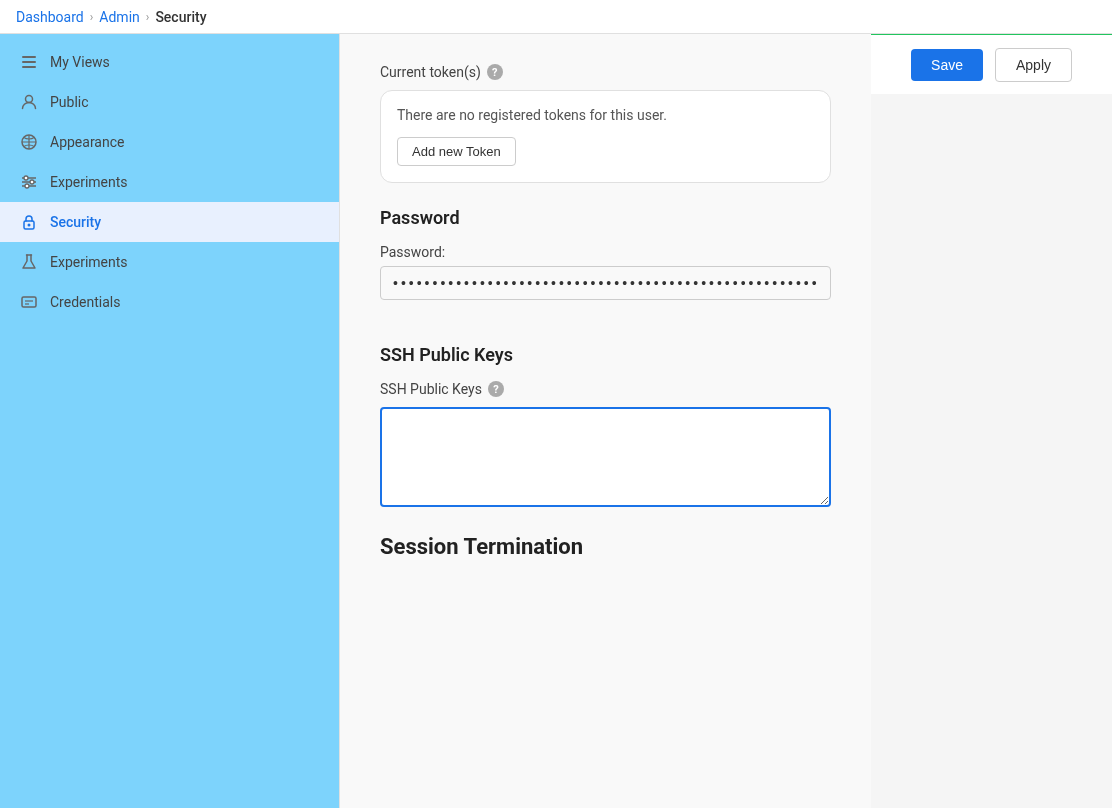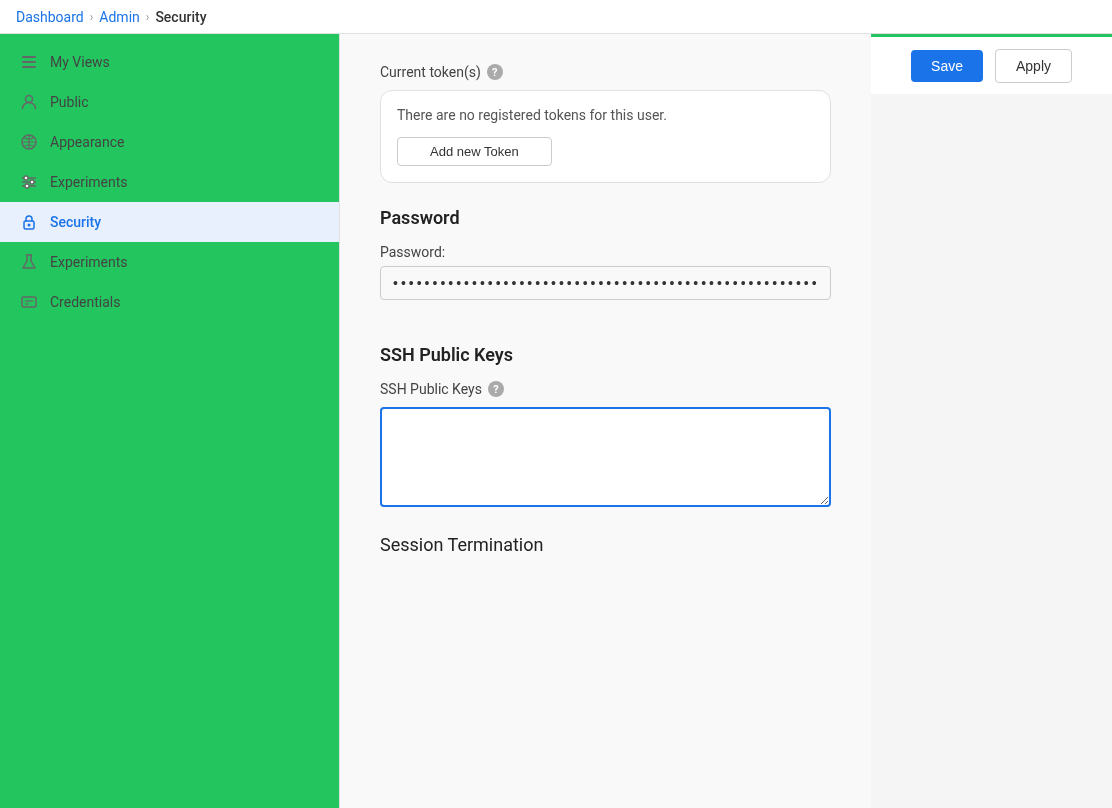--- a/index.html
+++ b/index.html
@@ -44,21 +44,21 @@
     
     .main-layout {
       display: flex;
       flex: 1;
       overflow: hidden;
     }
 
     
     .sidebar {
       width: 340px;
-      background: #22c55e;
+      background: #7dd3fc;
       border-right: 1px solid #e0e0e0;
       padding: 8px 0;
       flex-shrink: 0;
       overflow-y: auto;
     }
     .sidebar-item {
       display: flex;
       align-items: center;
       gap: 12px;
       padding: 11px 20px;
@@ -128,21 +128,21 @@
       background: #fff;
     }
     .token-empty-text {
       color: #555;
       font-size: 14px;
       margin-bottom: 14px;
     }
     .add-token-btn {
       border: 1px solid #ccc;
       background: #fff;
-      padding: 6px 32px;
+      padding: 6px 14px;
       border-radius: 4px;
       cursor: pointer;
       font-size: 13px;
       color: #333;
     }
 
     
     .field-label {
       font-size: 14px;
       color: #444;
@@ -167,31 +167,31 @@
       padding: 10px 12px;
       border: 2px solid #1a73e8;
       border-radius: 4px;
       font-size: 14px;
       resize: vertical;
       background: #fff;
     }
 
     
     .session-title {
-      font-size: 18px;
-      font-weight: 400;
+      font-size: 22px;
+      font-weight: 700;
       color: #222;
       margin-bottom: 16px;
     }
 
     
     .bottom-bar {
       height: 60px;
       background: #fff;
-      border-top: 3px solid #22c55e;
+      border-top: 1px solid #22c55e;
       display: flex;
       align-items: center;
       padding: 12px 40px;
       gap: 12px;
       flex-shrink: 0;
     }
     .btn-save {
       background: #1a73e8;
       color: #fff;
       border: none;

